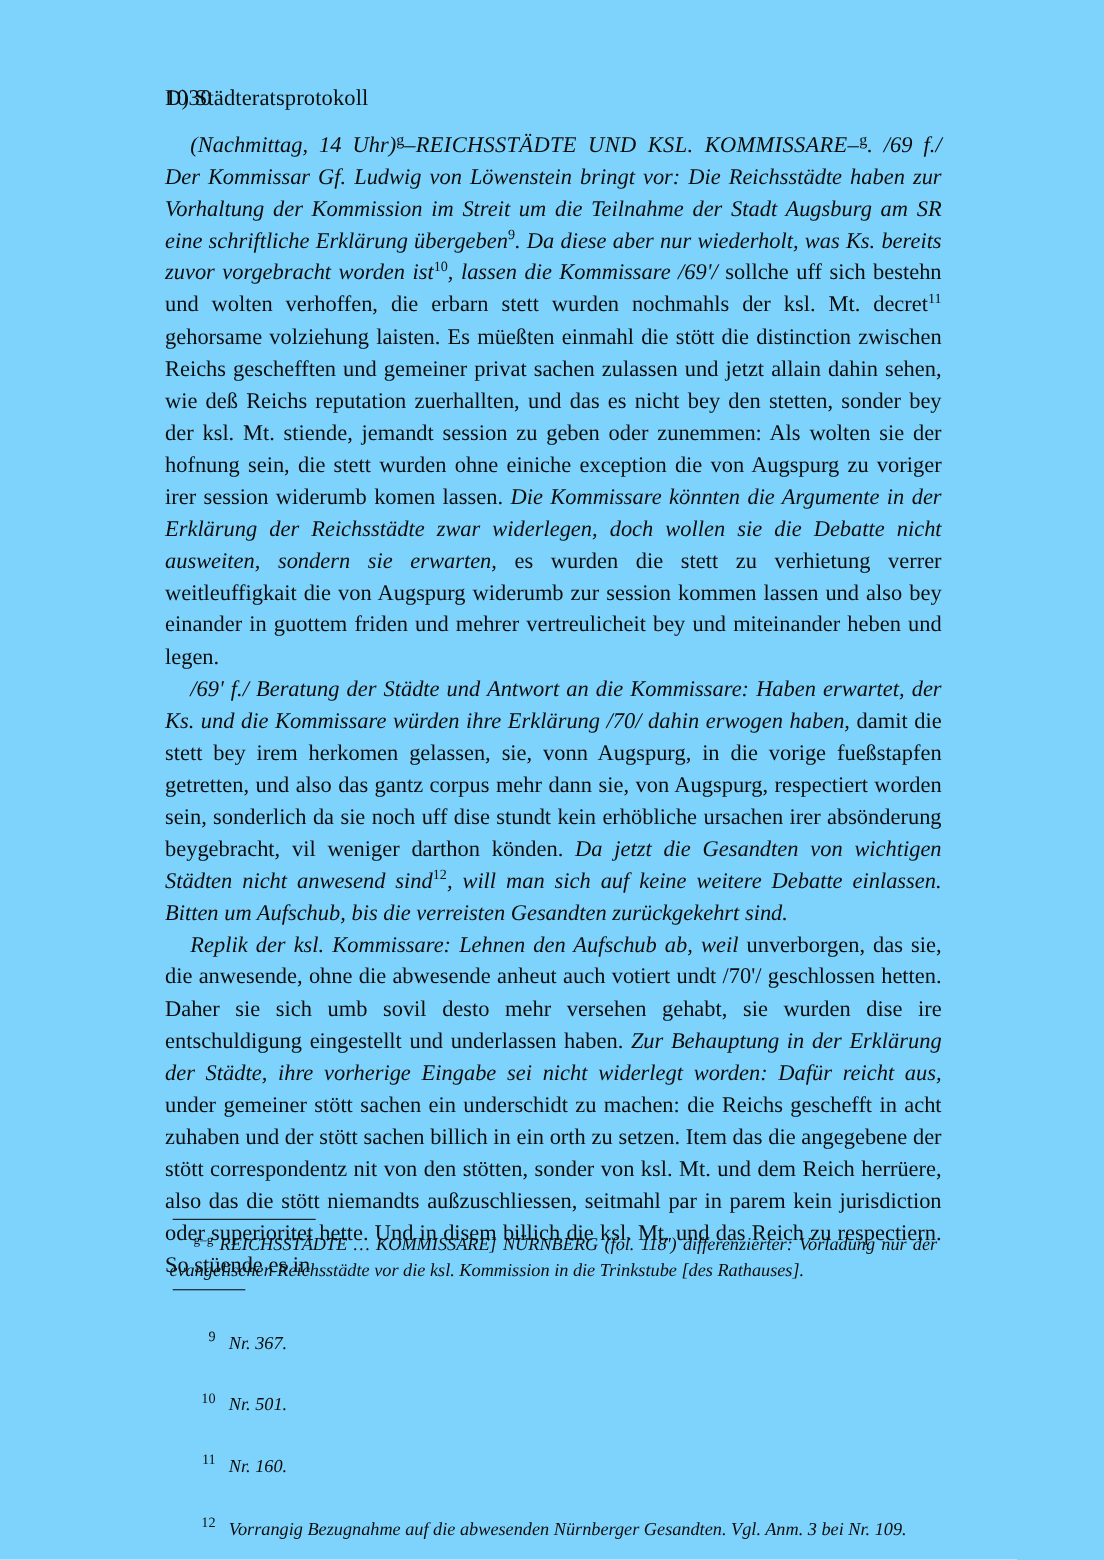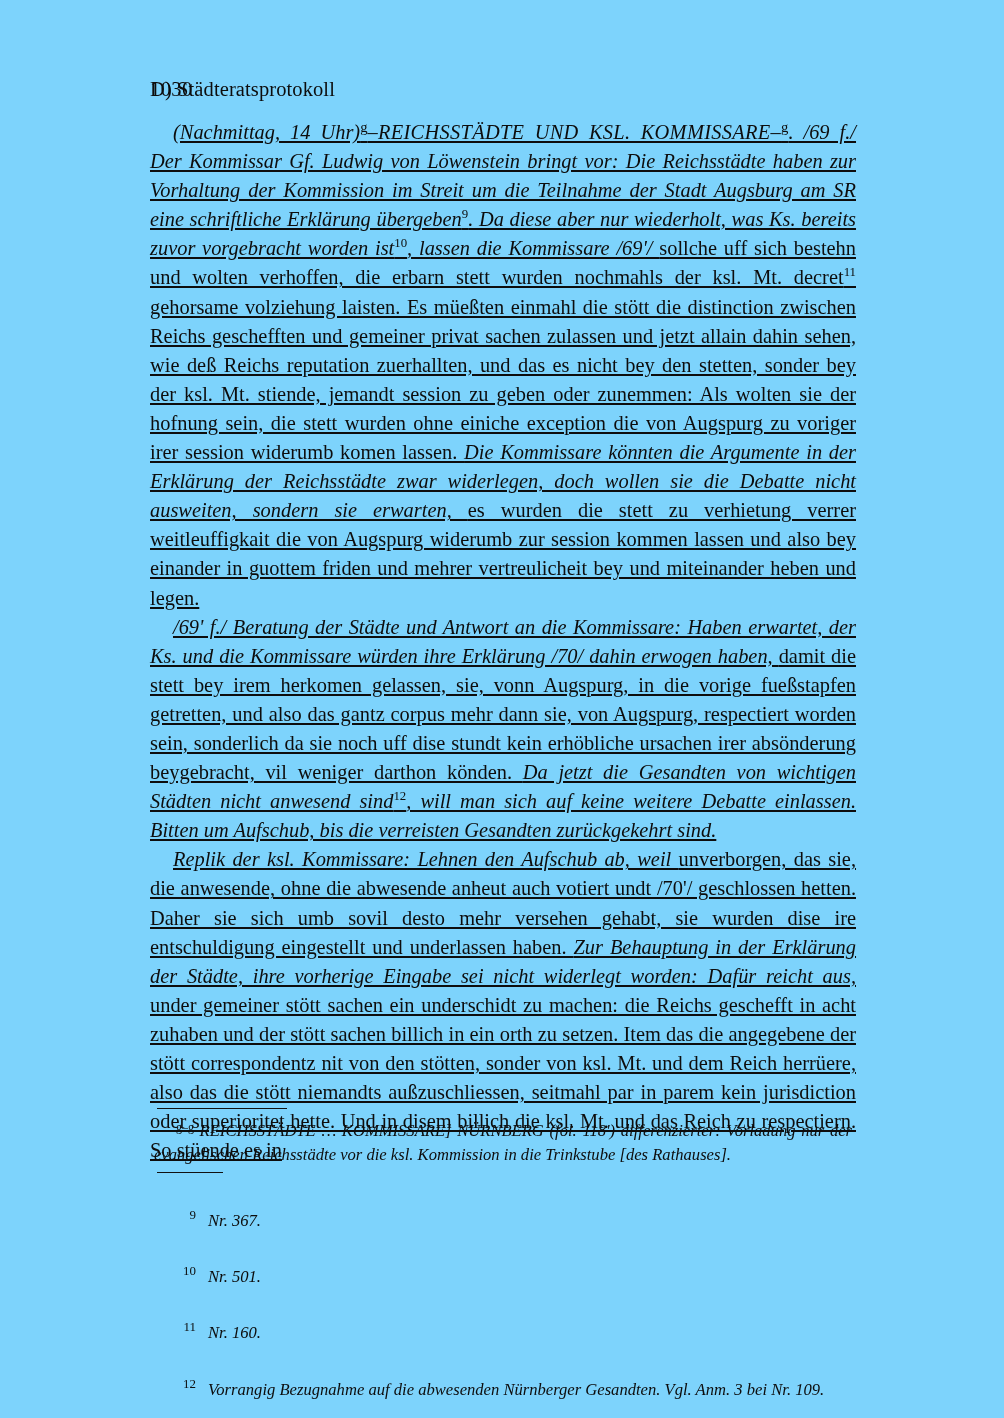--- a/index.html
+++ b/index.html
@@ -51,21 +51,20 @@
     width: 706px;
     font-size: 20.4px;
     line-height: 29.1px;
     text-align: justify;
     text-justify: inter-word;
     hyphens: none;
   }
   .textblock p {
     margin: 0;
     text-indent: 0;
-    text-decoration: underline;
   }
   .textblock p.indent {
     text-indent: 23px;
   }
   .it { font-style: italic; }
   .sc-it {
     font-style: italic;
     letter-spacing: 0.3px;
   }
   sup {

